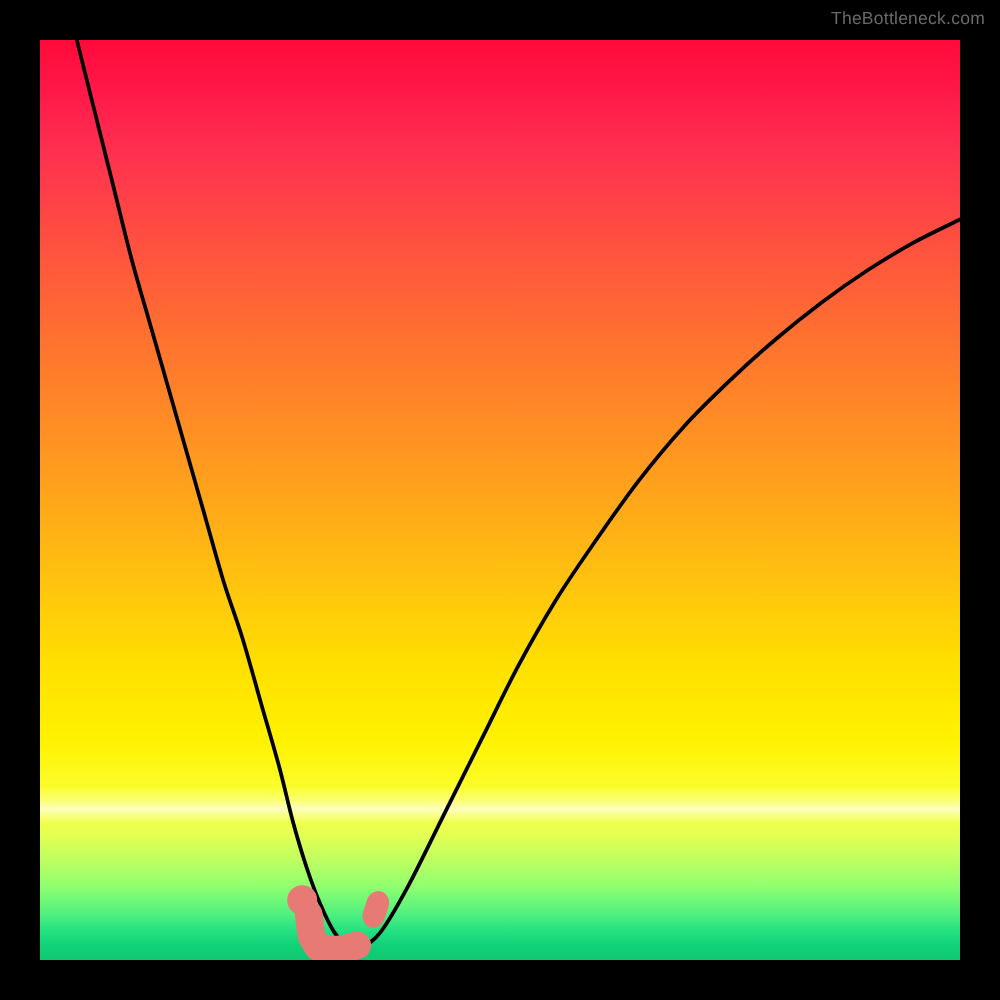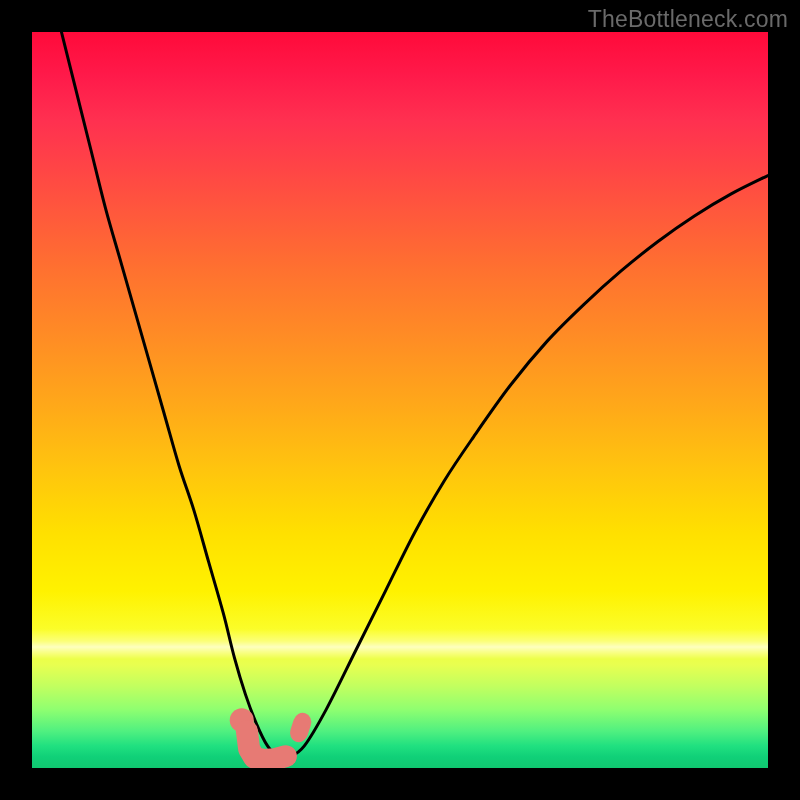--- a/index.html
+++ b/index.html
@@ -63,21 +63,21 @@
       rgba(255,255,150,0.55) 80%,
       rgba(255,255,120,0.0) 100%
     );
     mix-blend-mode: screen;
   }
   .watermark {
     position: absolute;
     top: 6px;
     right: 12px;
     color: #6a6a6a;
-    font-size: 23px;
+    font-size: 14px;
     font-weight: 400;
     letter-spacing: 0.2px;
     user-select: none;
   }
   svg.curve { position: absolute; top: 0; left: 0; }
   .salmon { fill: #e77a74; }
   .stroke-salmon { stroke: #e77a74; }
 </style>
 </head>
 <body>

